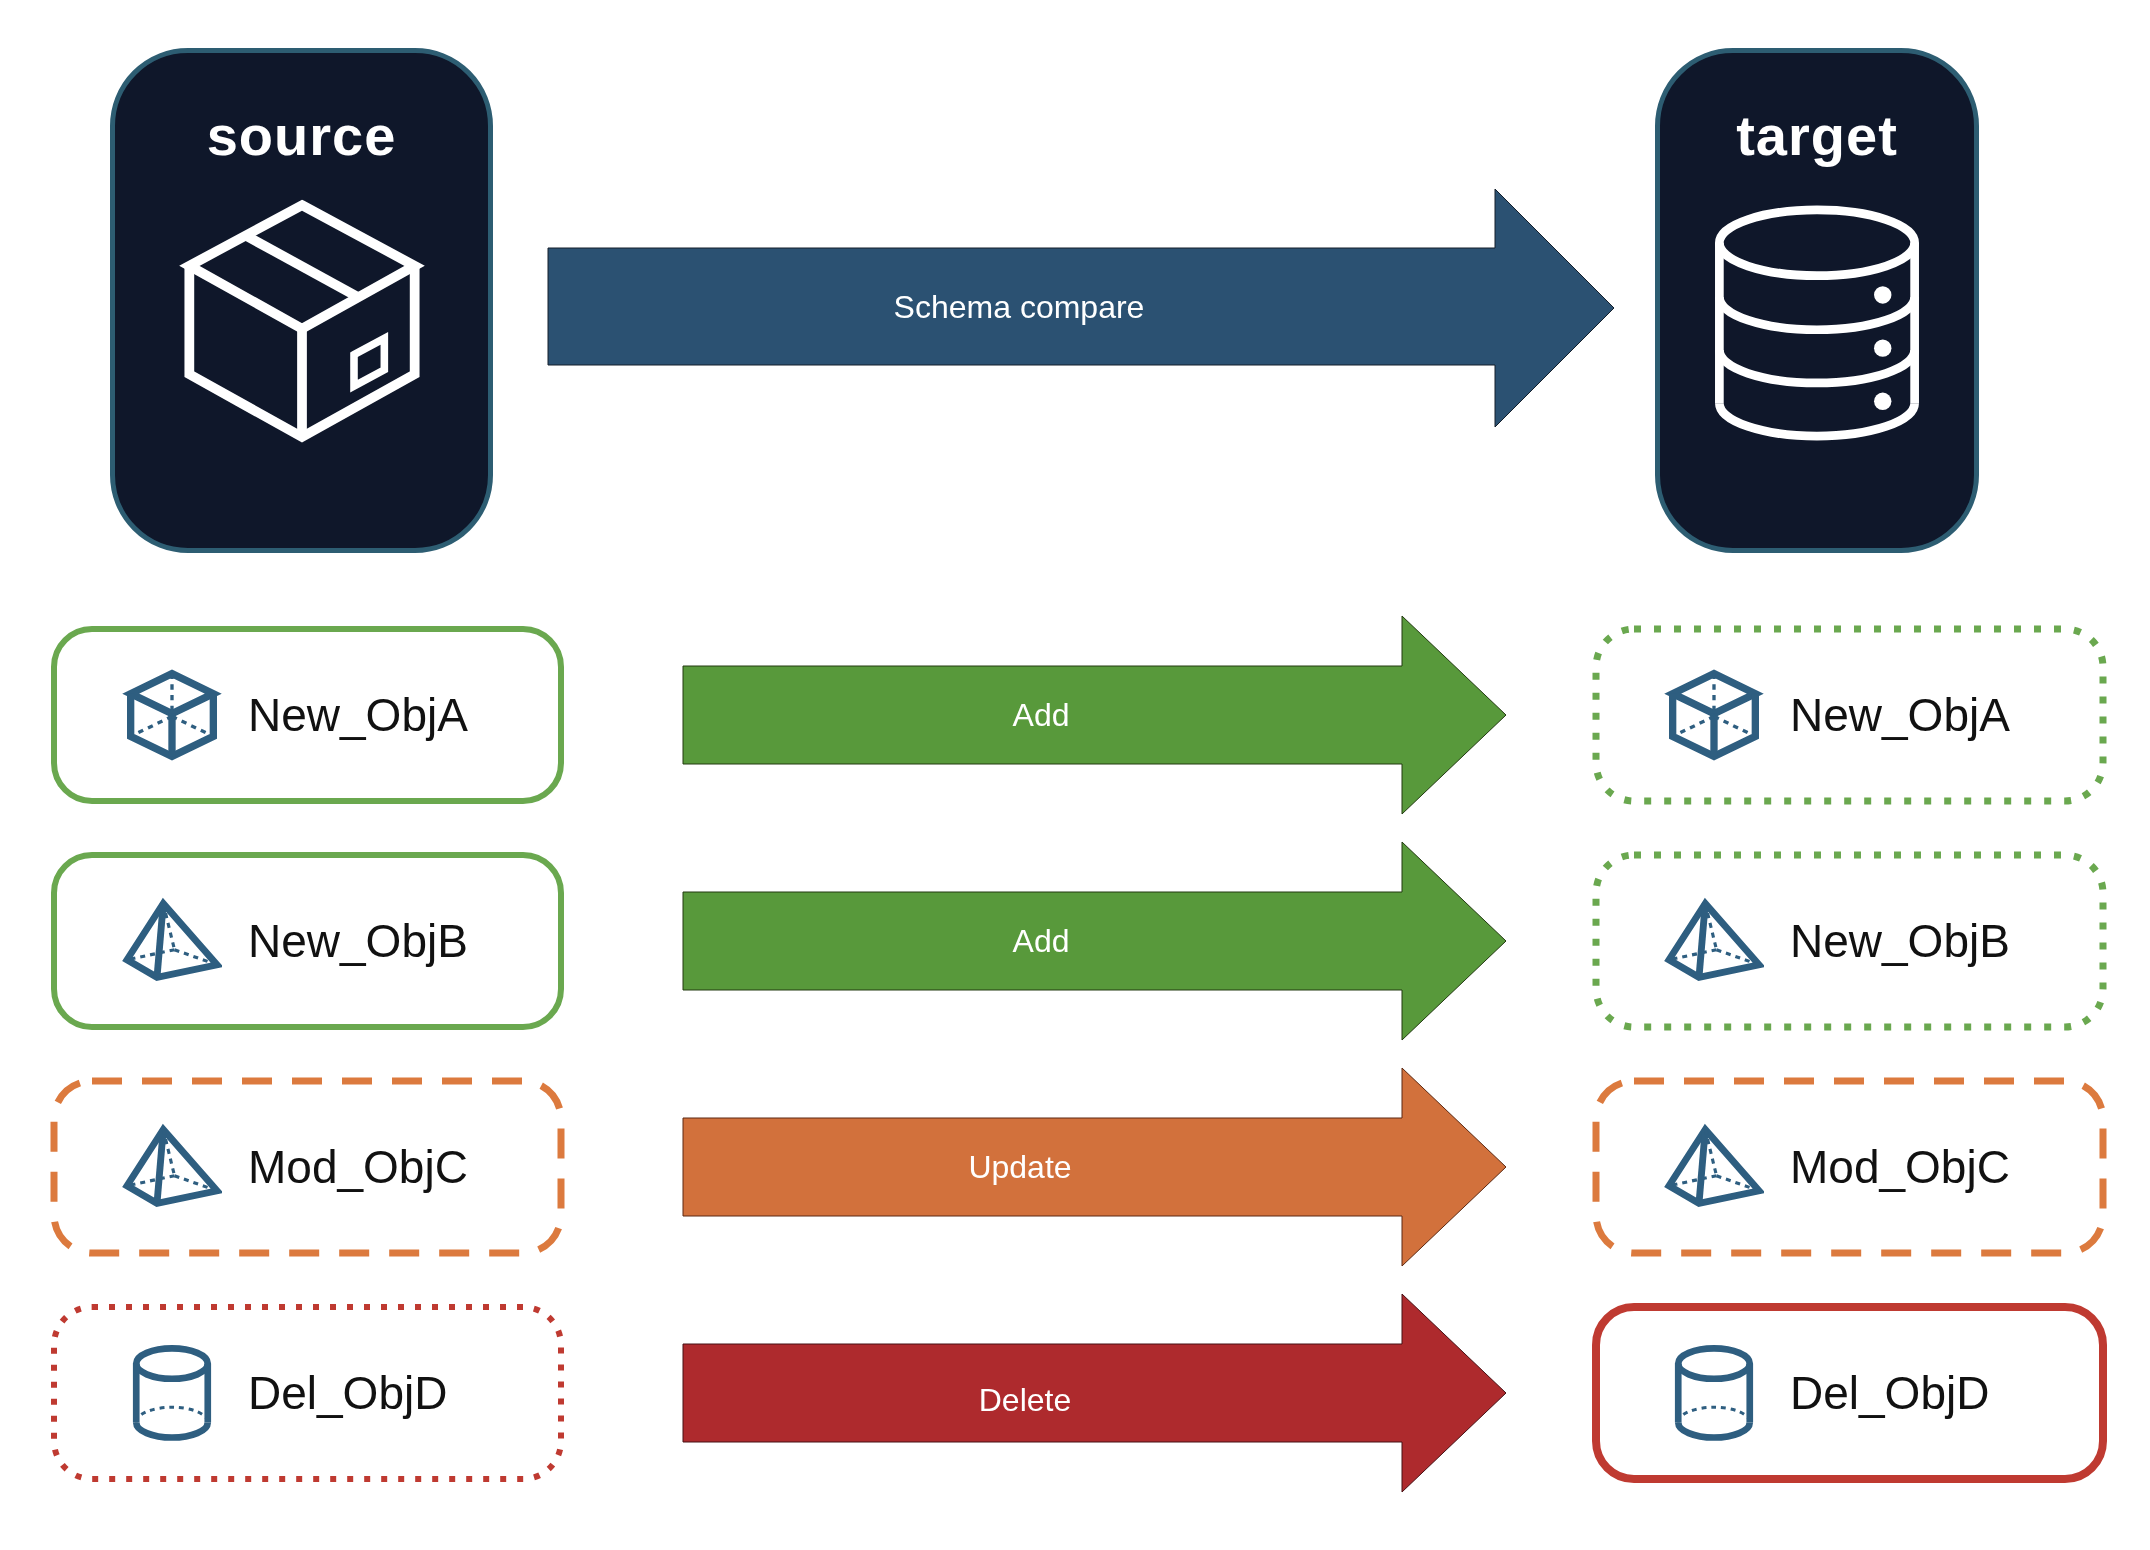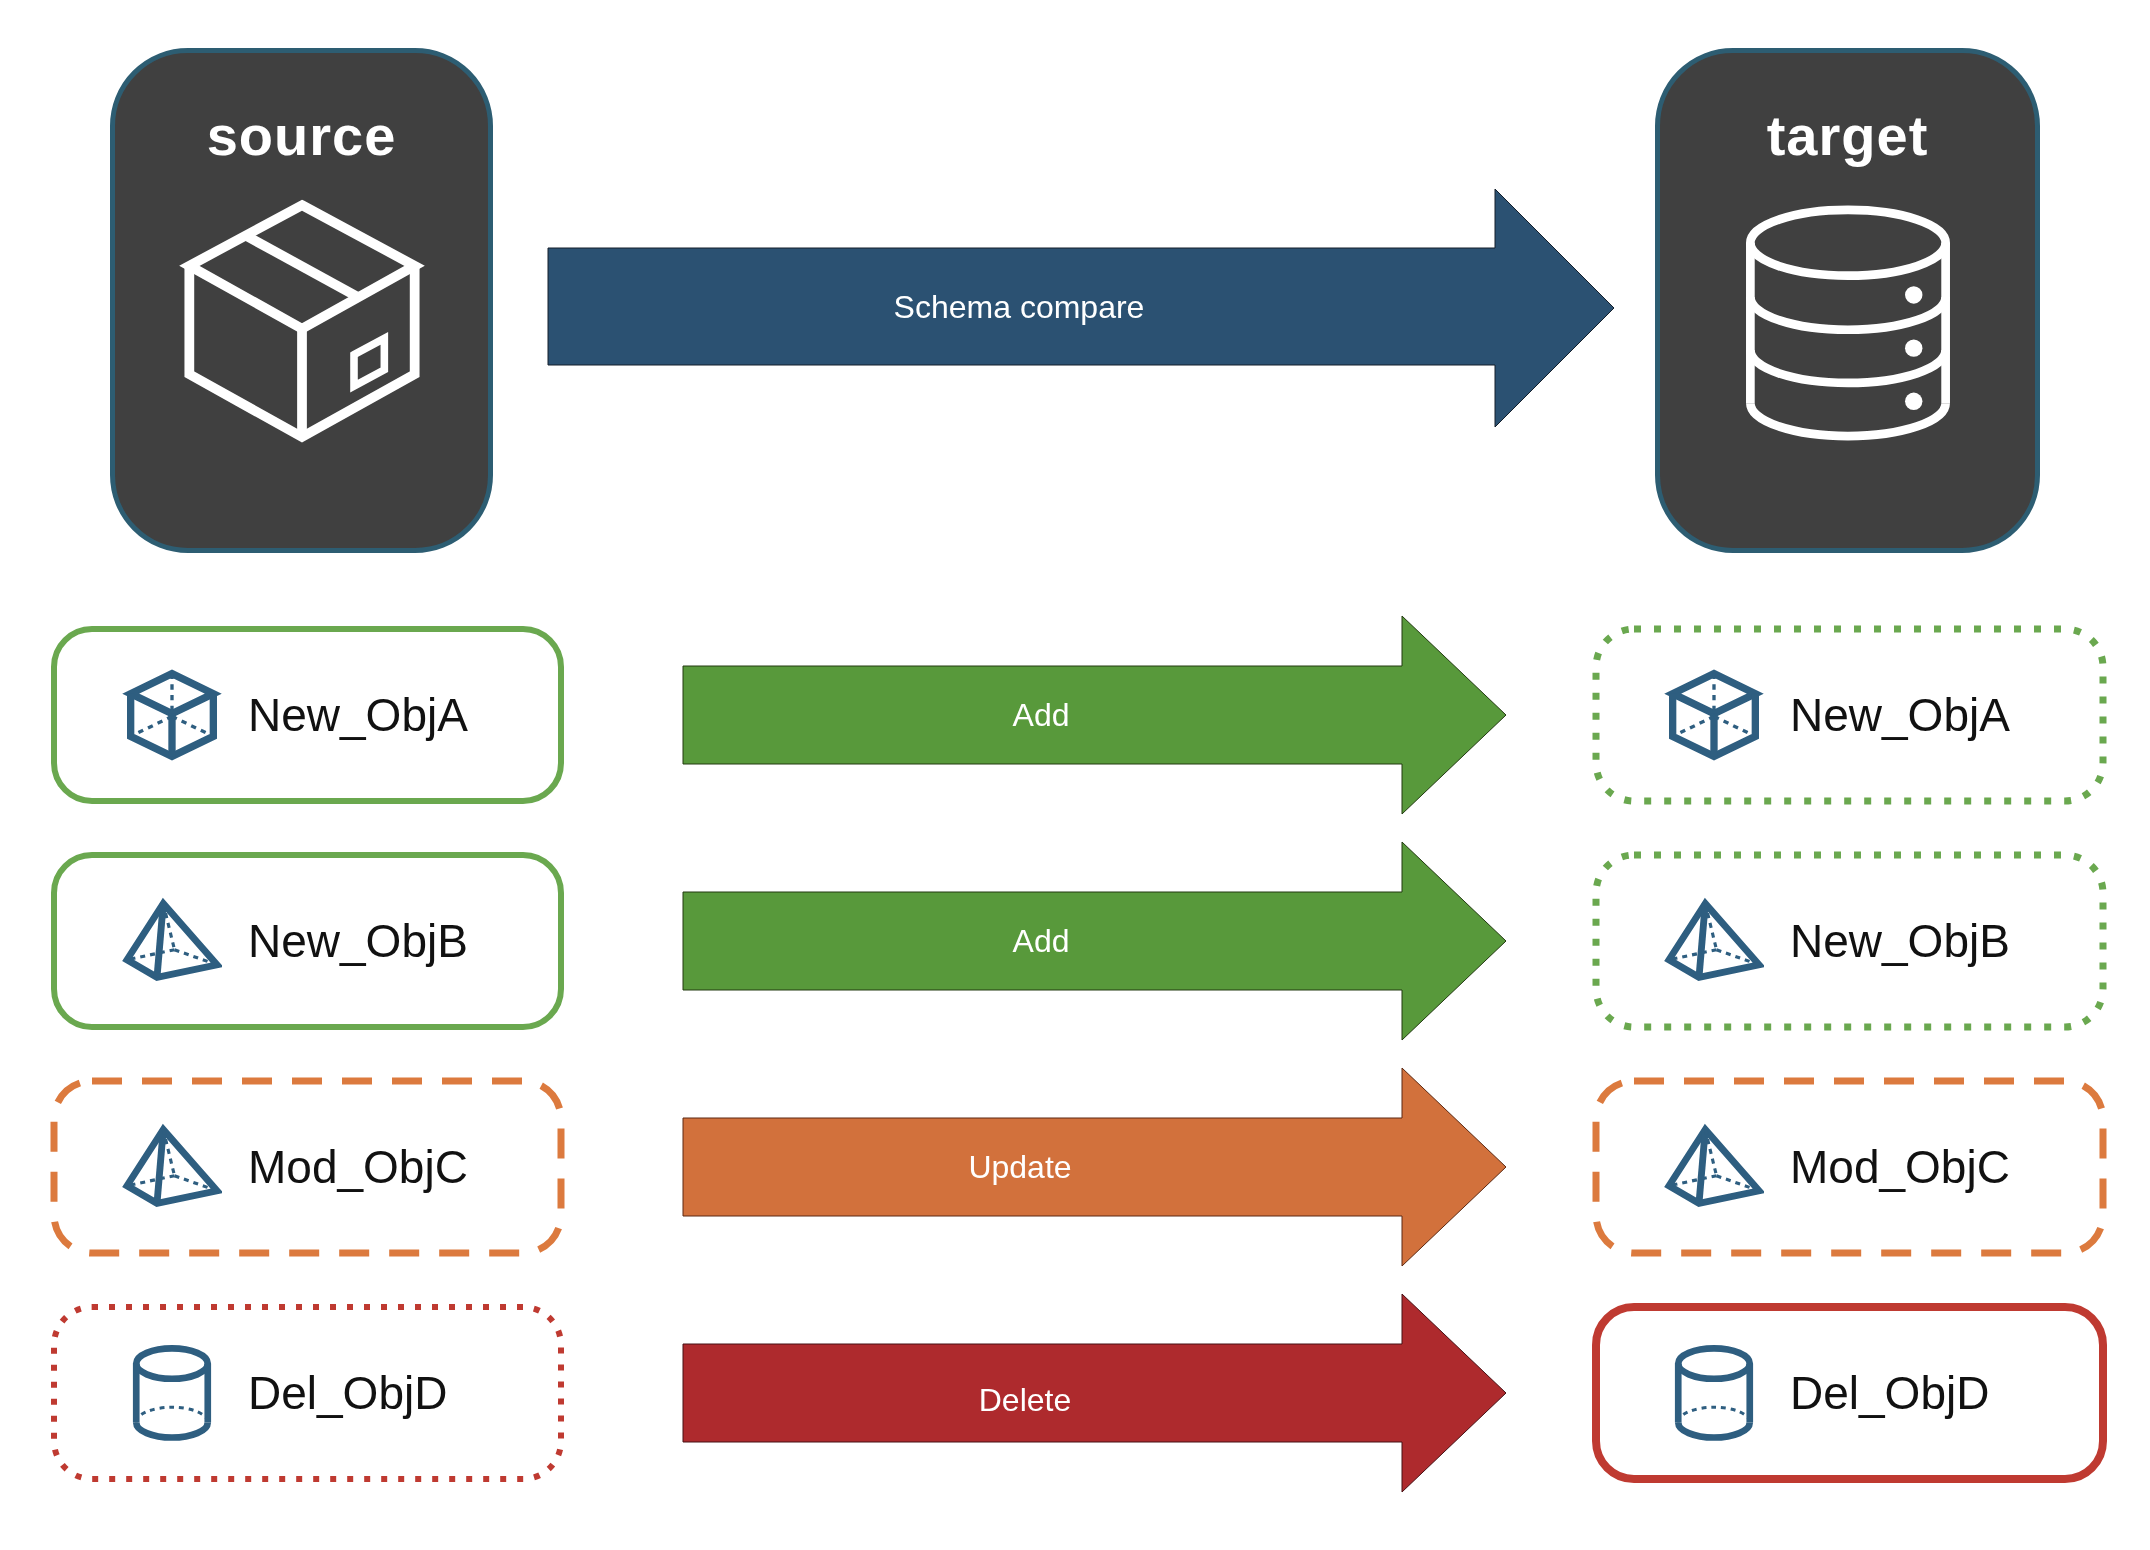--- a/index.html
+++ b/index.html
@@ -2,21 +2,21 @@
 <html><head>
 <meta charset="utf-8">
 <style>
   html,body { margin:0; padding:0; background:#ffffff; }
   body { width:2150px; height:1550px; font-family:"Liberation Sans", sans-serif; }
   #canvas { position:relative; width:2150px; height:1550px; background:#ffffff; overflow:hidden; }
 
   
   .node {
     position:absolute; top:48px; width:383px; height:505px;
-    background:#404040; border:5px solid #2d5d72; border-radius:78px;
+    background:#0f172a; border:5px solid #2d5d72; border-radius:78px;
     box-sizing:border-box; display:flex; flex-direction:column; align-items:center;
   }
   .node-title {
     margin-top:50px; color:#ffffff; font-size:56px; font-weight:bold; letter-spacing:1px;
   }
   .node-icon { color:#ffffff; }
 
   
   svg.arrow { position:absolute; display:block; }
   .arr-blue   { fill:#2b5172; stroke:#141f2b; }
@@ -124,21 +124,21 @@
 
 <div id="canvas">
 
   <div class="node" style="left:110px;">
     <div class="node-title">source</div>
     <svg class="node-icon" style="width:260px;height:260px;margin-top:22px;" viewBox="0 0 240 240">
       <use href="#sym-package"></use>
     </svg>
   </div>
 
-  <div class="node" style="left:1655px;width:385px;">
+  <div class="node" style="left:1655px;width:324px;">
     <div class="node-title">target</div>
     <svg class="node-icon" style="width:232px;height:242px;margin-top:34px;" viewBox="0 0 240 250">
       <use href="#sym-database"></use>
     </svg>
   </div>
 
   <svg class="arrow arr-blue" style="left:545px;top:186px;width:1072px;height:244px;" viewBox="0 0 1072 244">
     <use href="#sym-bigarrow"></use>
   </svg>
   <div class="arrow-label" style="left:545px;top:248px;width:948px;height:118px;">Schema compare</div>

